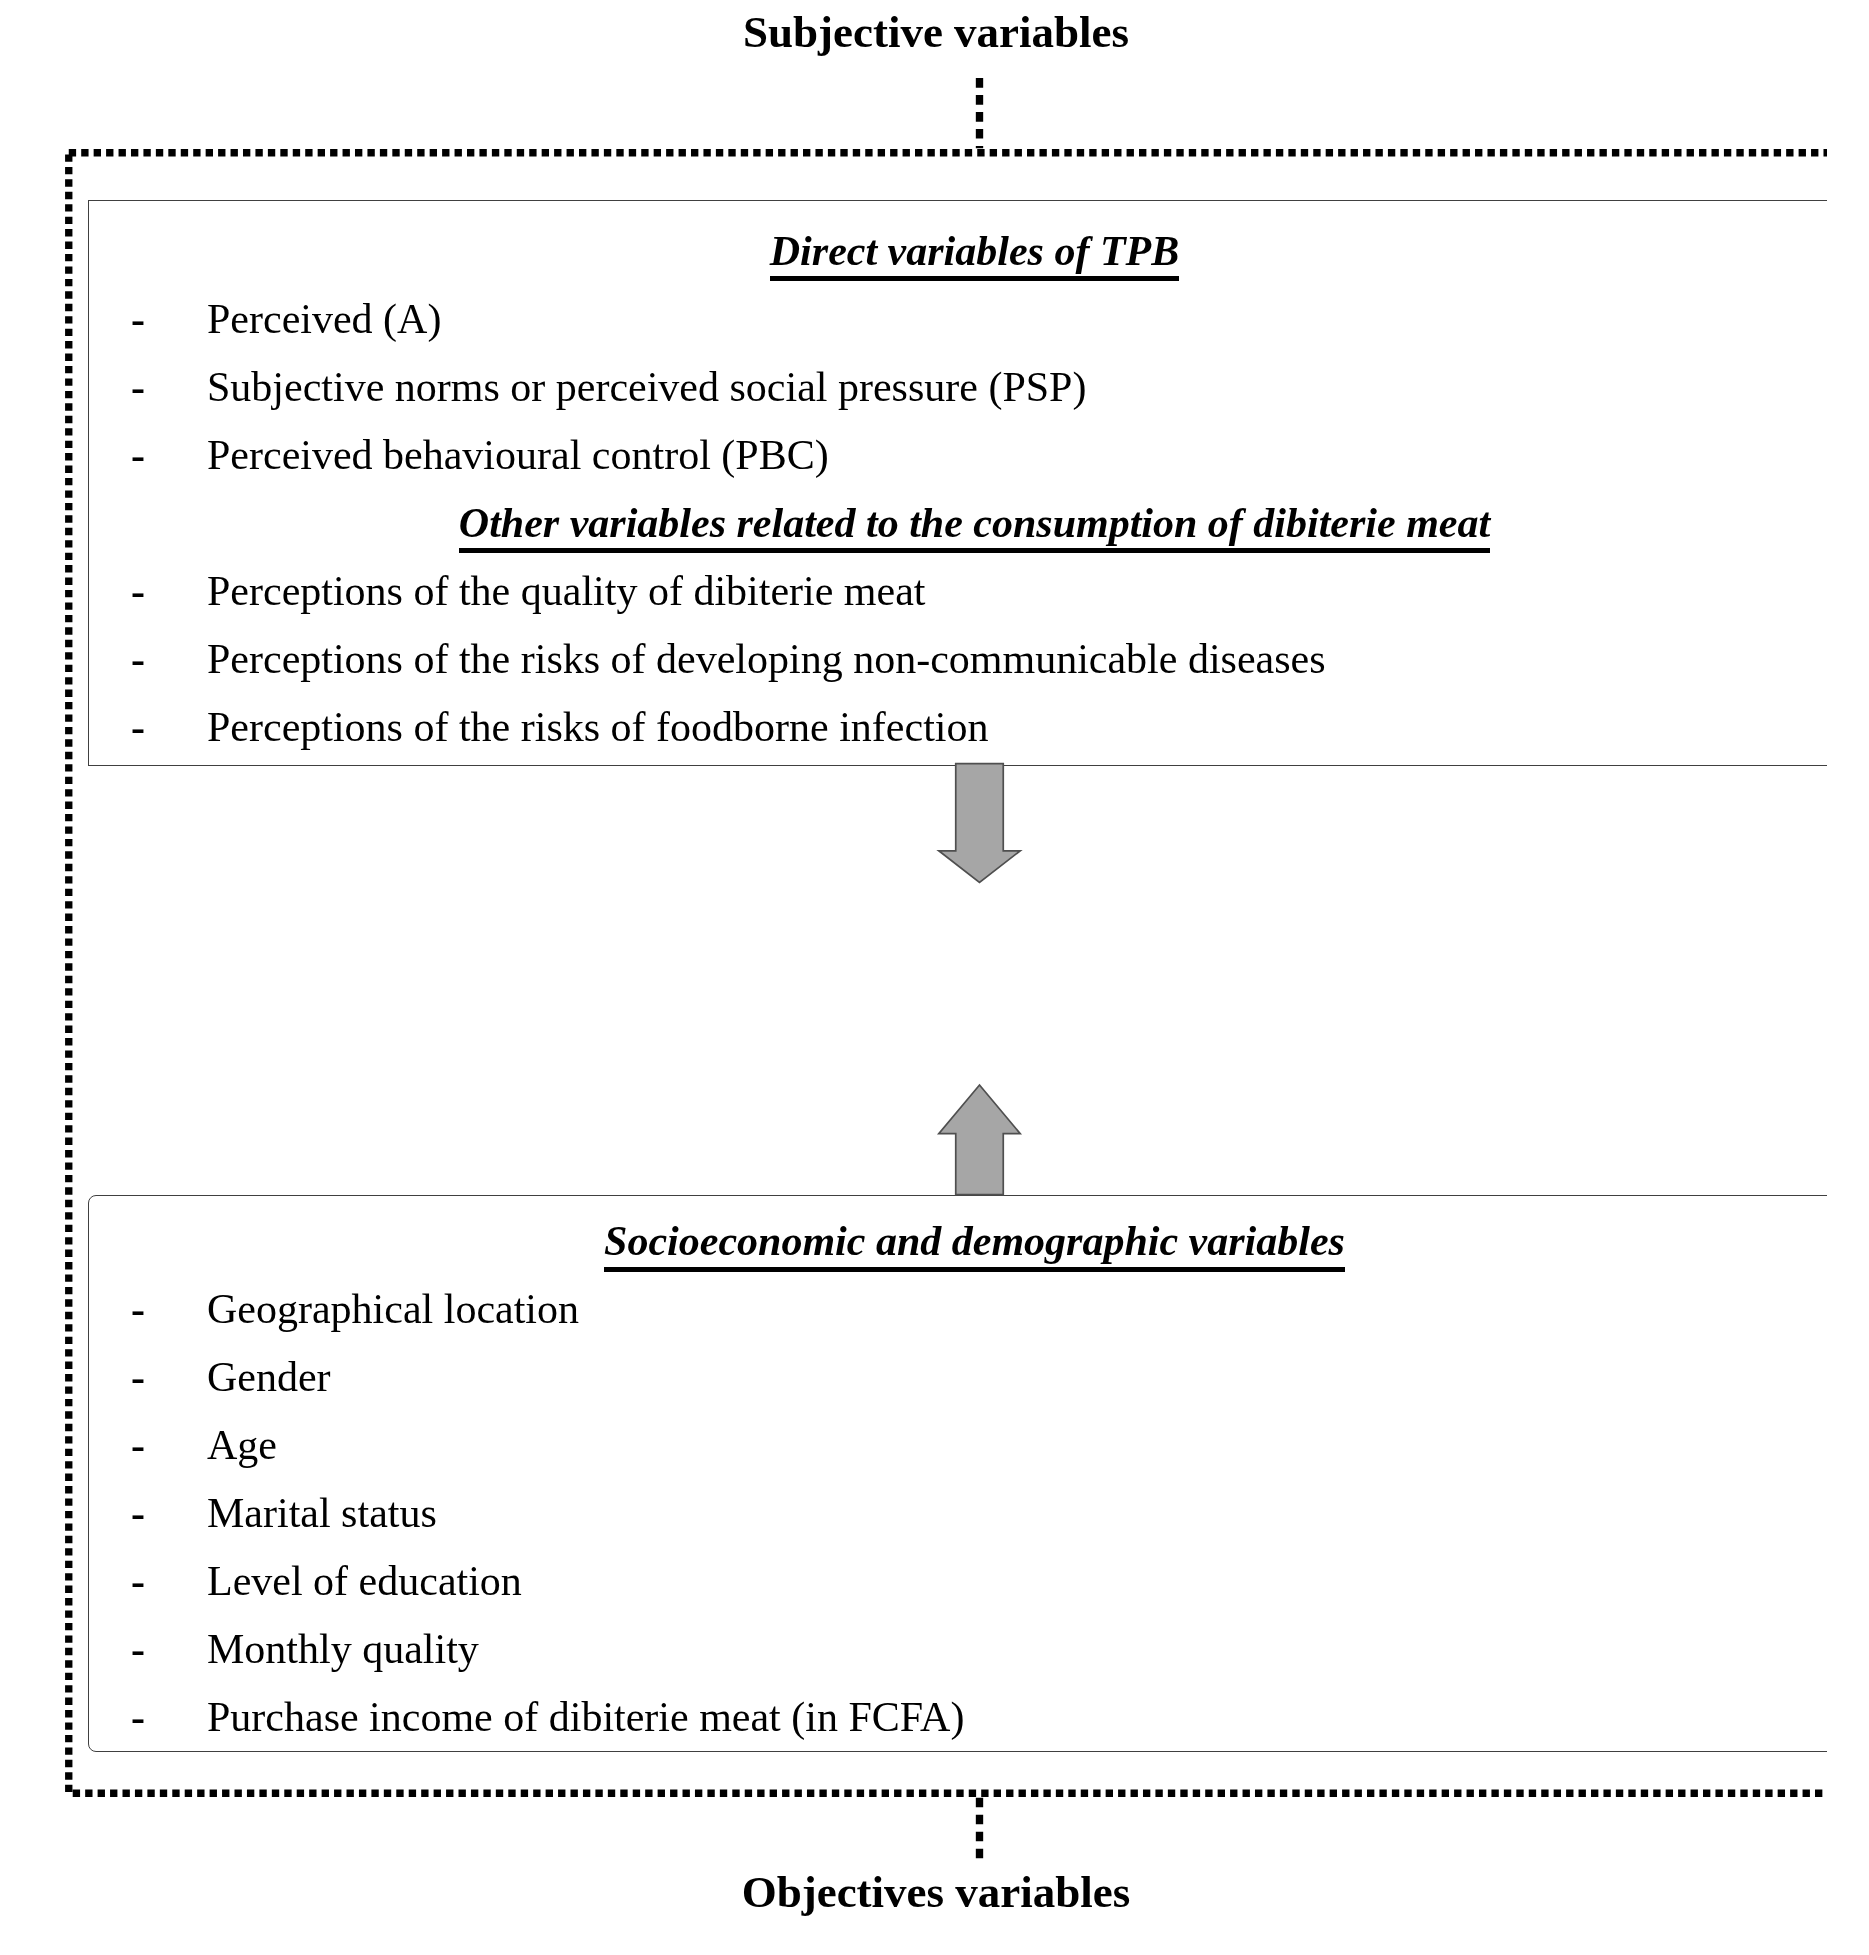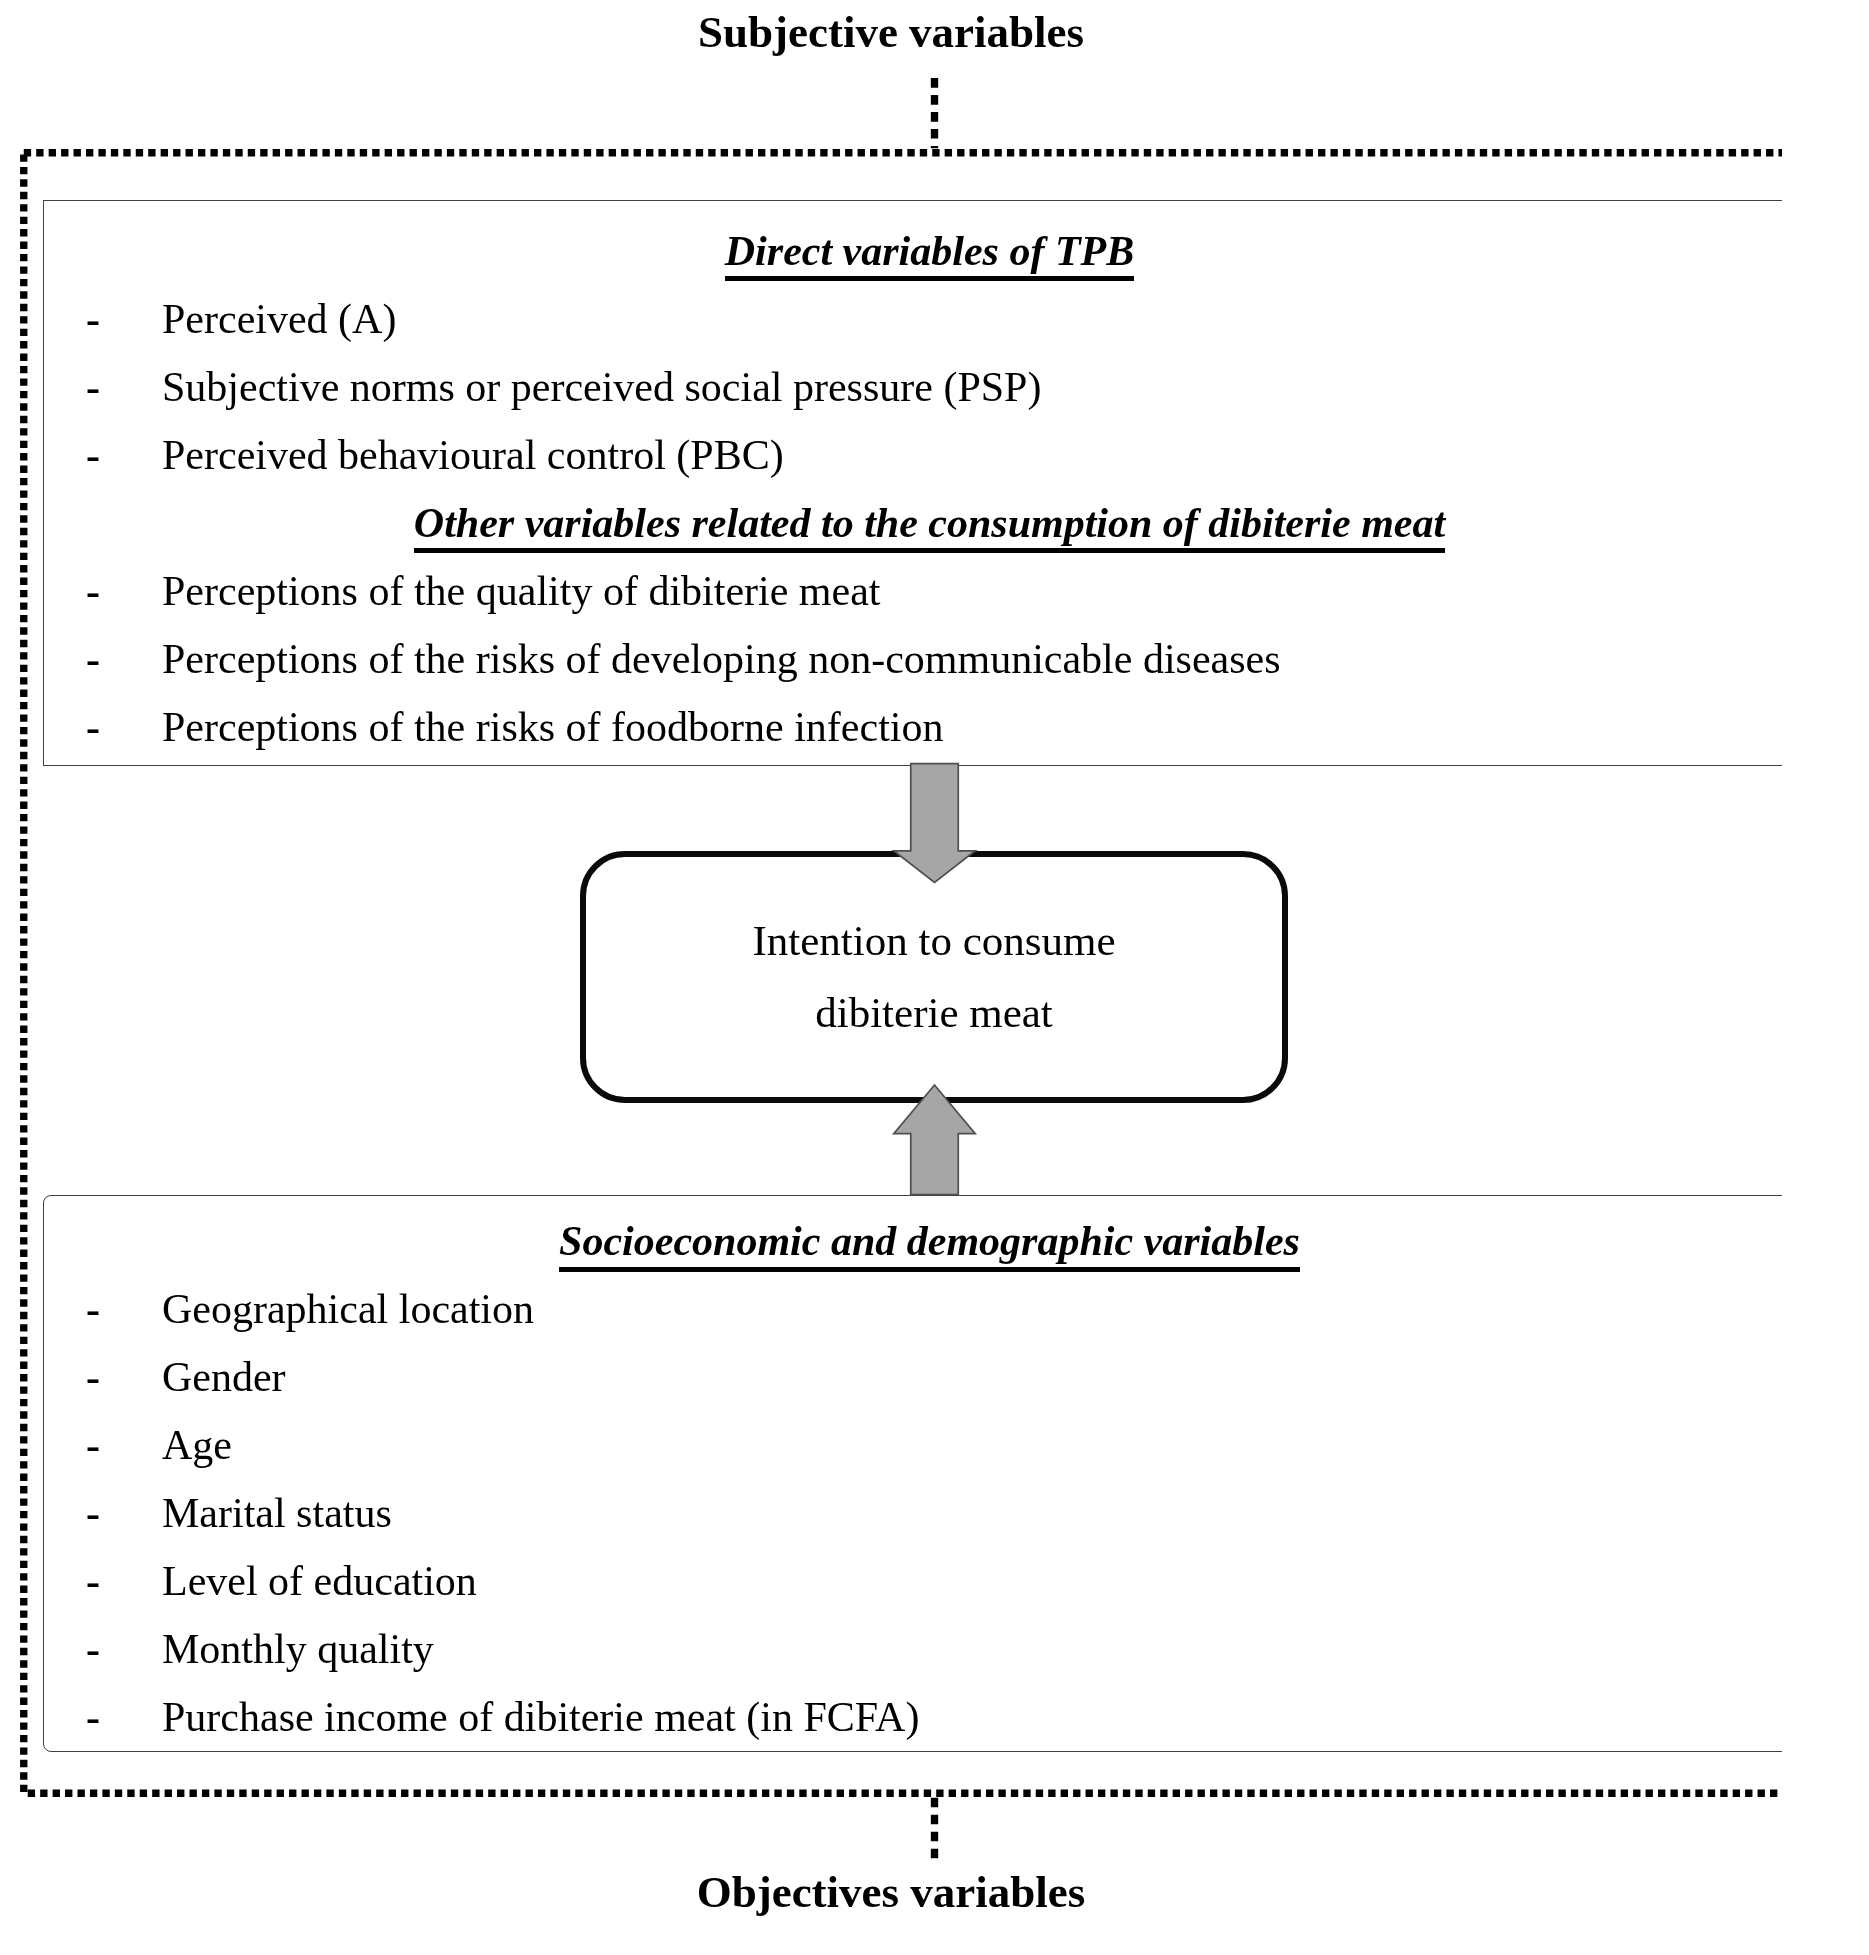--- a/index.html
+++ b/index.html
@@ -8,20 +8,21 @@
     background: #ffffff;
   }
   .page {
     position: relative;
     width: 1782px;
     height: 1955px;
     background: #ffffff;
     font-family: "Liberation Serif", "DejaVu Serif", serif;
     color: #000000;
     overflow: hidden;
+    margin-left: 45px;
   }
 
   
   .outer-label {
     position: absolute;
     left: 0;
     width: 100%;
     text-align: center;
     font-size: 45px;
     font-weight: bold;
@@ -129,24 +130,20 @@
     <div class="item">
       <span class="dash">-</span>
       <span class="txt">Perceptions of the risks of developing non-communicable diseases</span>
     </div>
     <div class="item">
       <span class="dash">-</span>
       <span class="txt">Perceptions of the risks of foodborne infection</span>
     </div>
   </div>
 
-  <div class="intention-box">
-    <div>Intention to consume</div>
-    <div>dibiterie meat</div>
-  </div>
 
   <div class="list-box bottom-box">
     <div class="box-heading">
       <span class="u">Socioeconomic and demographic variables</span>
     </div>
     <div class="item">
       <span class="dash">-</span>
       <span class="txt">Geographical location</span>
     </div>
     <div class="item">

